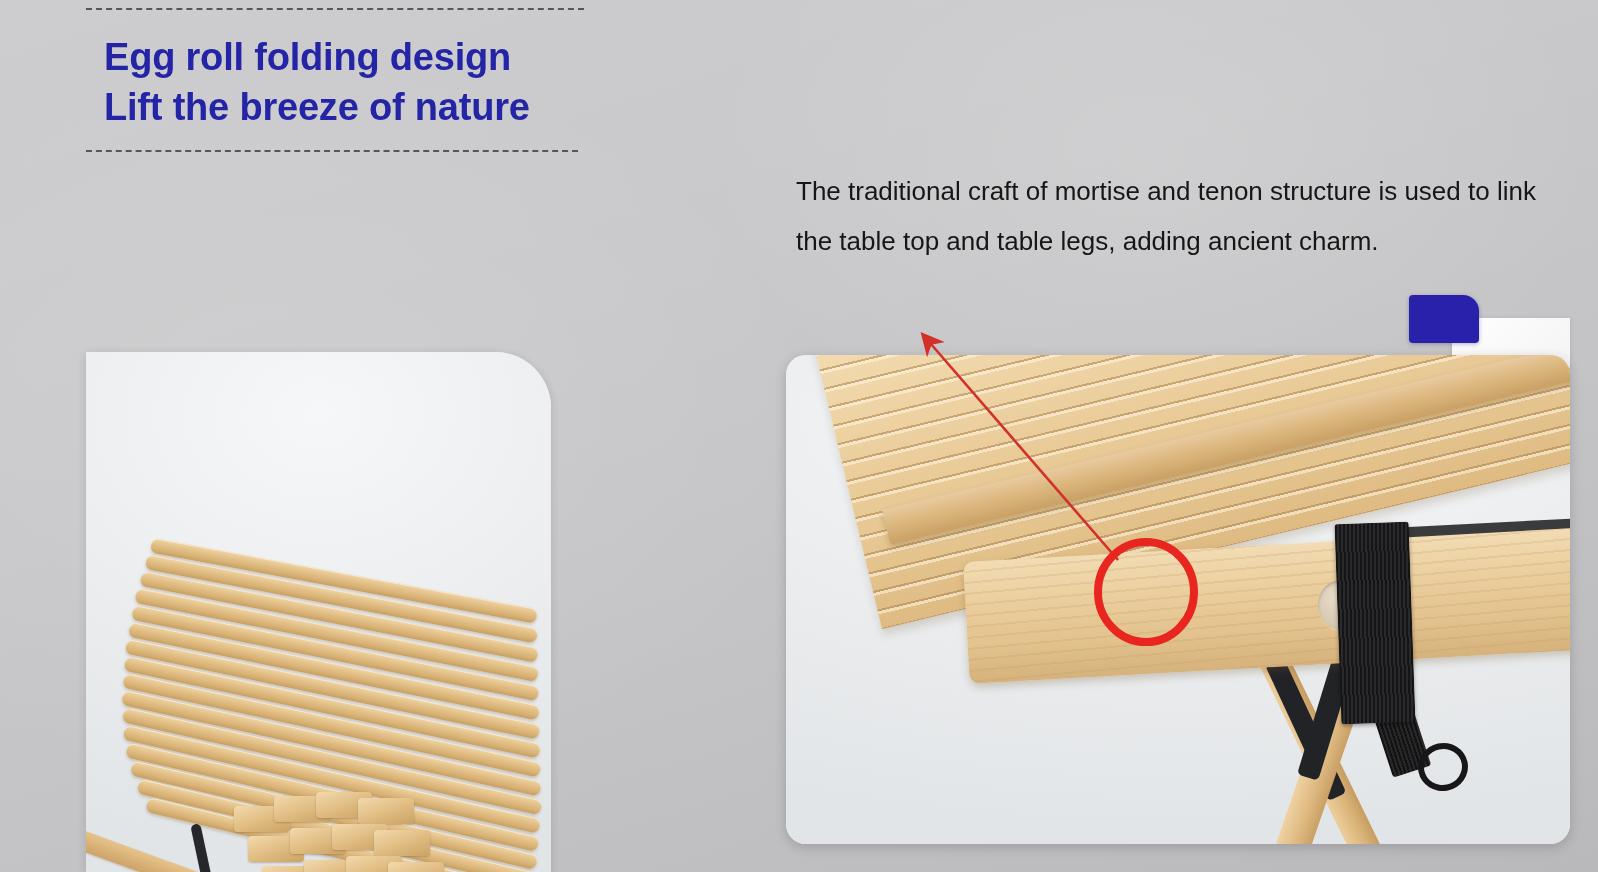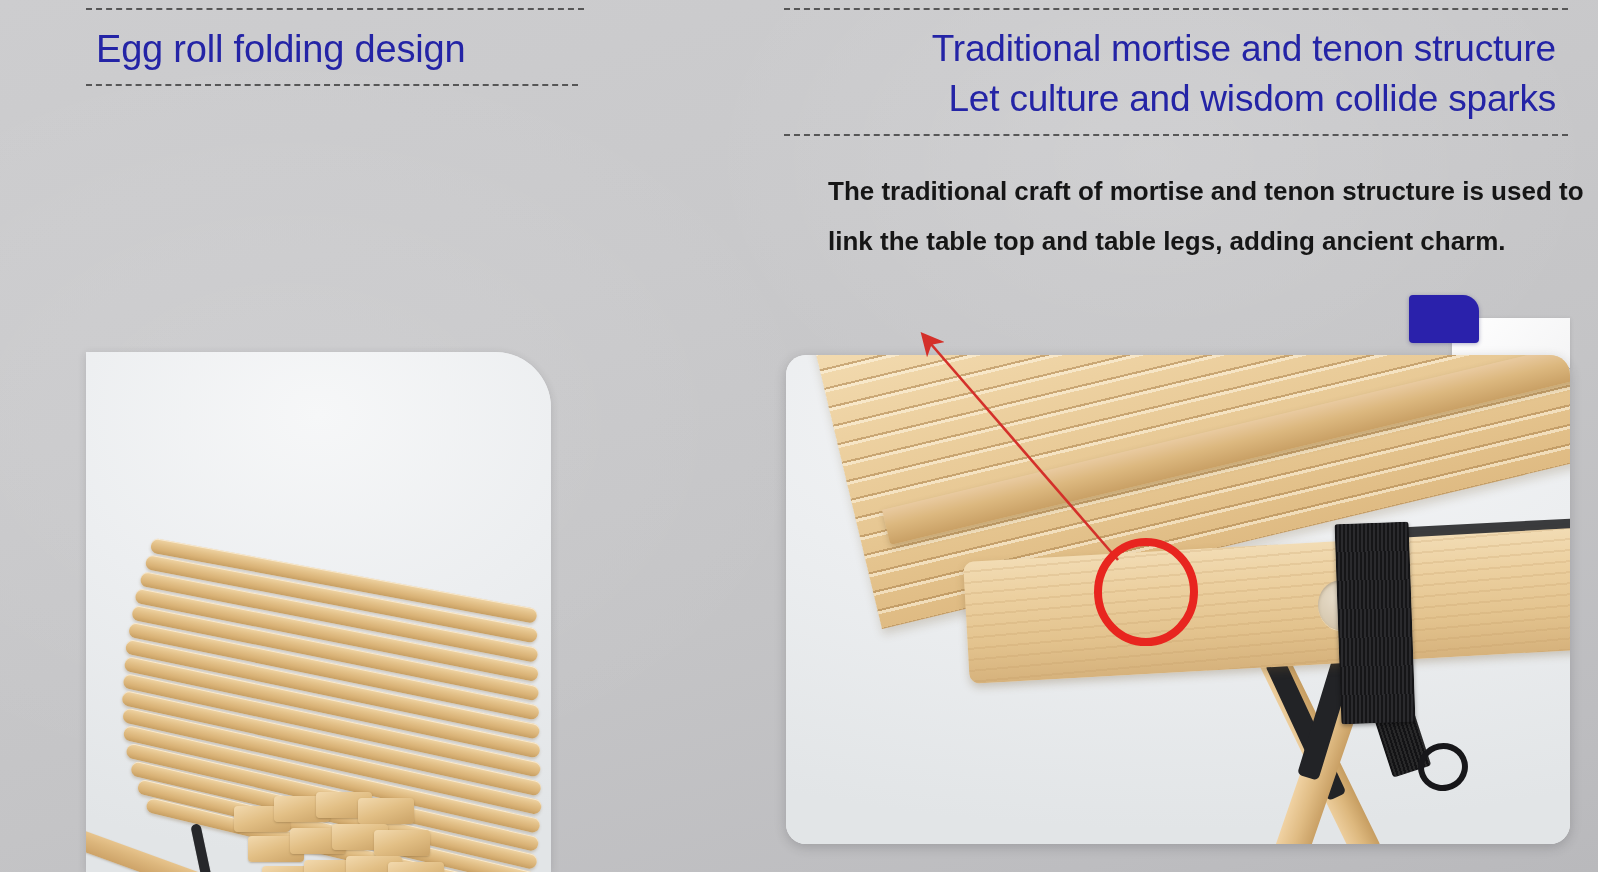--- a/index.html
+++ b/index.html
@@ -44,23 +44,23 @@
     border-top: 2px dashed #3d3d3d;
     opacity: 0.82;
   }
   .rule.top-l { width: 498px; }
   .rule.bot-l { width: 492px; margin-top: 2px; }
   .rule.top-r { width: 784px; }
   .rule.bot-r { width: 784px; margin-top: 2px; }
 
   .headline {
     color: #2424a6;
-    font-weight: normal;
+    font-weight: bold;
     letter-spacing: -0.2px;
-    margin: 8px;
+    margin: 16px;
   }
   .headline.left {
     font-size: 38px;
     line-height: 50px;
     padding: 6px 0 2px 2px;
     text-align: left;
   }
   .headline.right {
     font-size: 37px;
     line-height: 50px;
@@ -76,24 +76,23 @@
     color: #161616;
     font-size: 26px;
     line-height: 50px;
   }
   .body-copy.left {
     left: 84px;
     top: 140px;
     width: 650px;
   }
   .body-copy.right {
-    left: 828px;
+    left: 796px;
     top: 166px;
     width: 762px;
-    font-weight: bold;
   }
 
   
   .photo-card {
     position: absolute;
     overflow: hidden;
     background: #eef0f1;
   }
   .photo-card.left {
     left: 86px;
@@ -362,33 +361,26 @@
 </style>
 </head>
 <body>
 
 <div id="stage">
 
   <div class="col-left-head">
     <div class="rule top-l"></div>
     <h1 class="headline left">
       <span class="ln">Egg roll folding design</span>
+      <span class="ln">Lift the breeze of nature</span>
     </h1>
     <div class="rule bot-l"></div>
   </div>
 
 
-  <div class="col-right-head">
-    <div class="rule top-r"></div>
-    <h1 class="headline right">
-      <span class="ln">Traditional mortise and tenon structure</span>
-      <span class="ln">Let culture and wisdom collide sparks</span>
-    </h1>
-    <div class="rule bot-r"></div>
-  </div>
 
   <div class="body-copy right">The traditional craft of mortise and tenon structure is used to link the table top and table legs, adding ancient charm.</div>
 
   <div class="badge-sheet"></div>
   <div class="badge-blue"></div>
 
   <div class="photo-card left">
     <div class="photo-bg"></div>
     <div class="l-scene">
 

